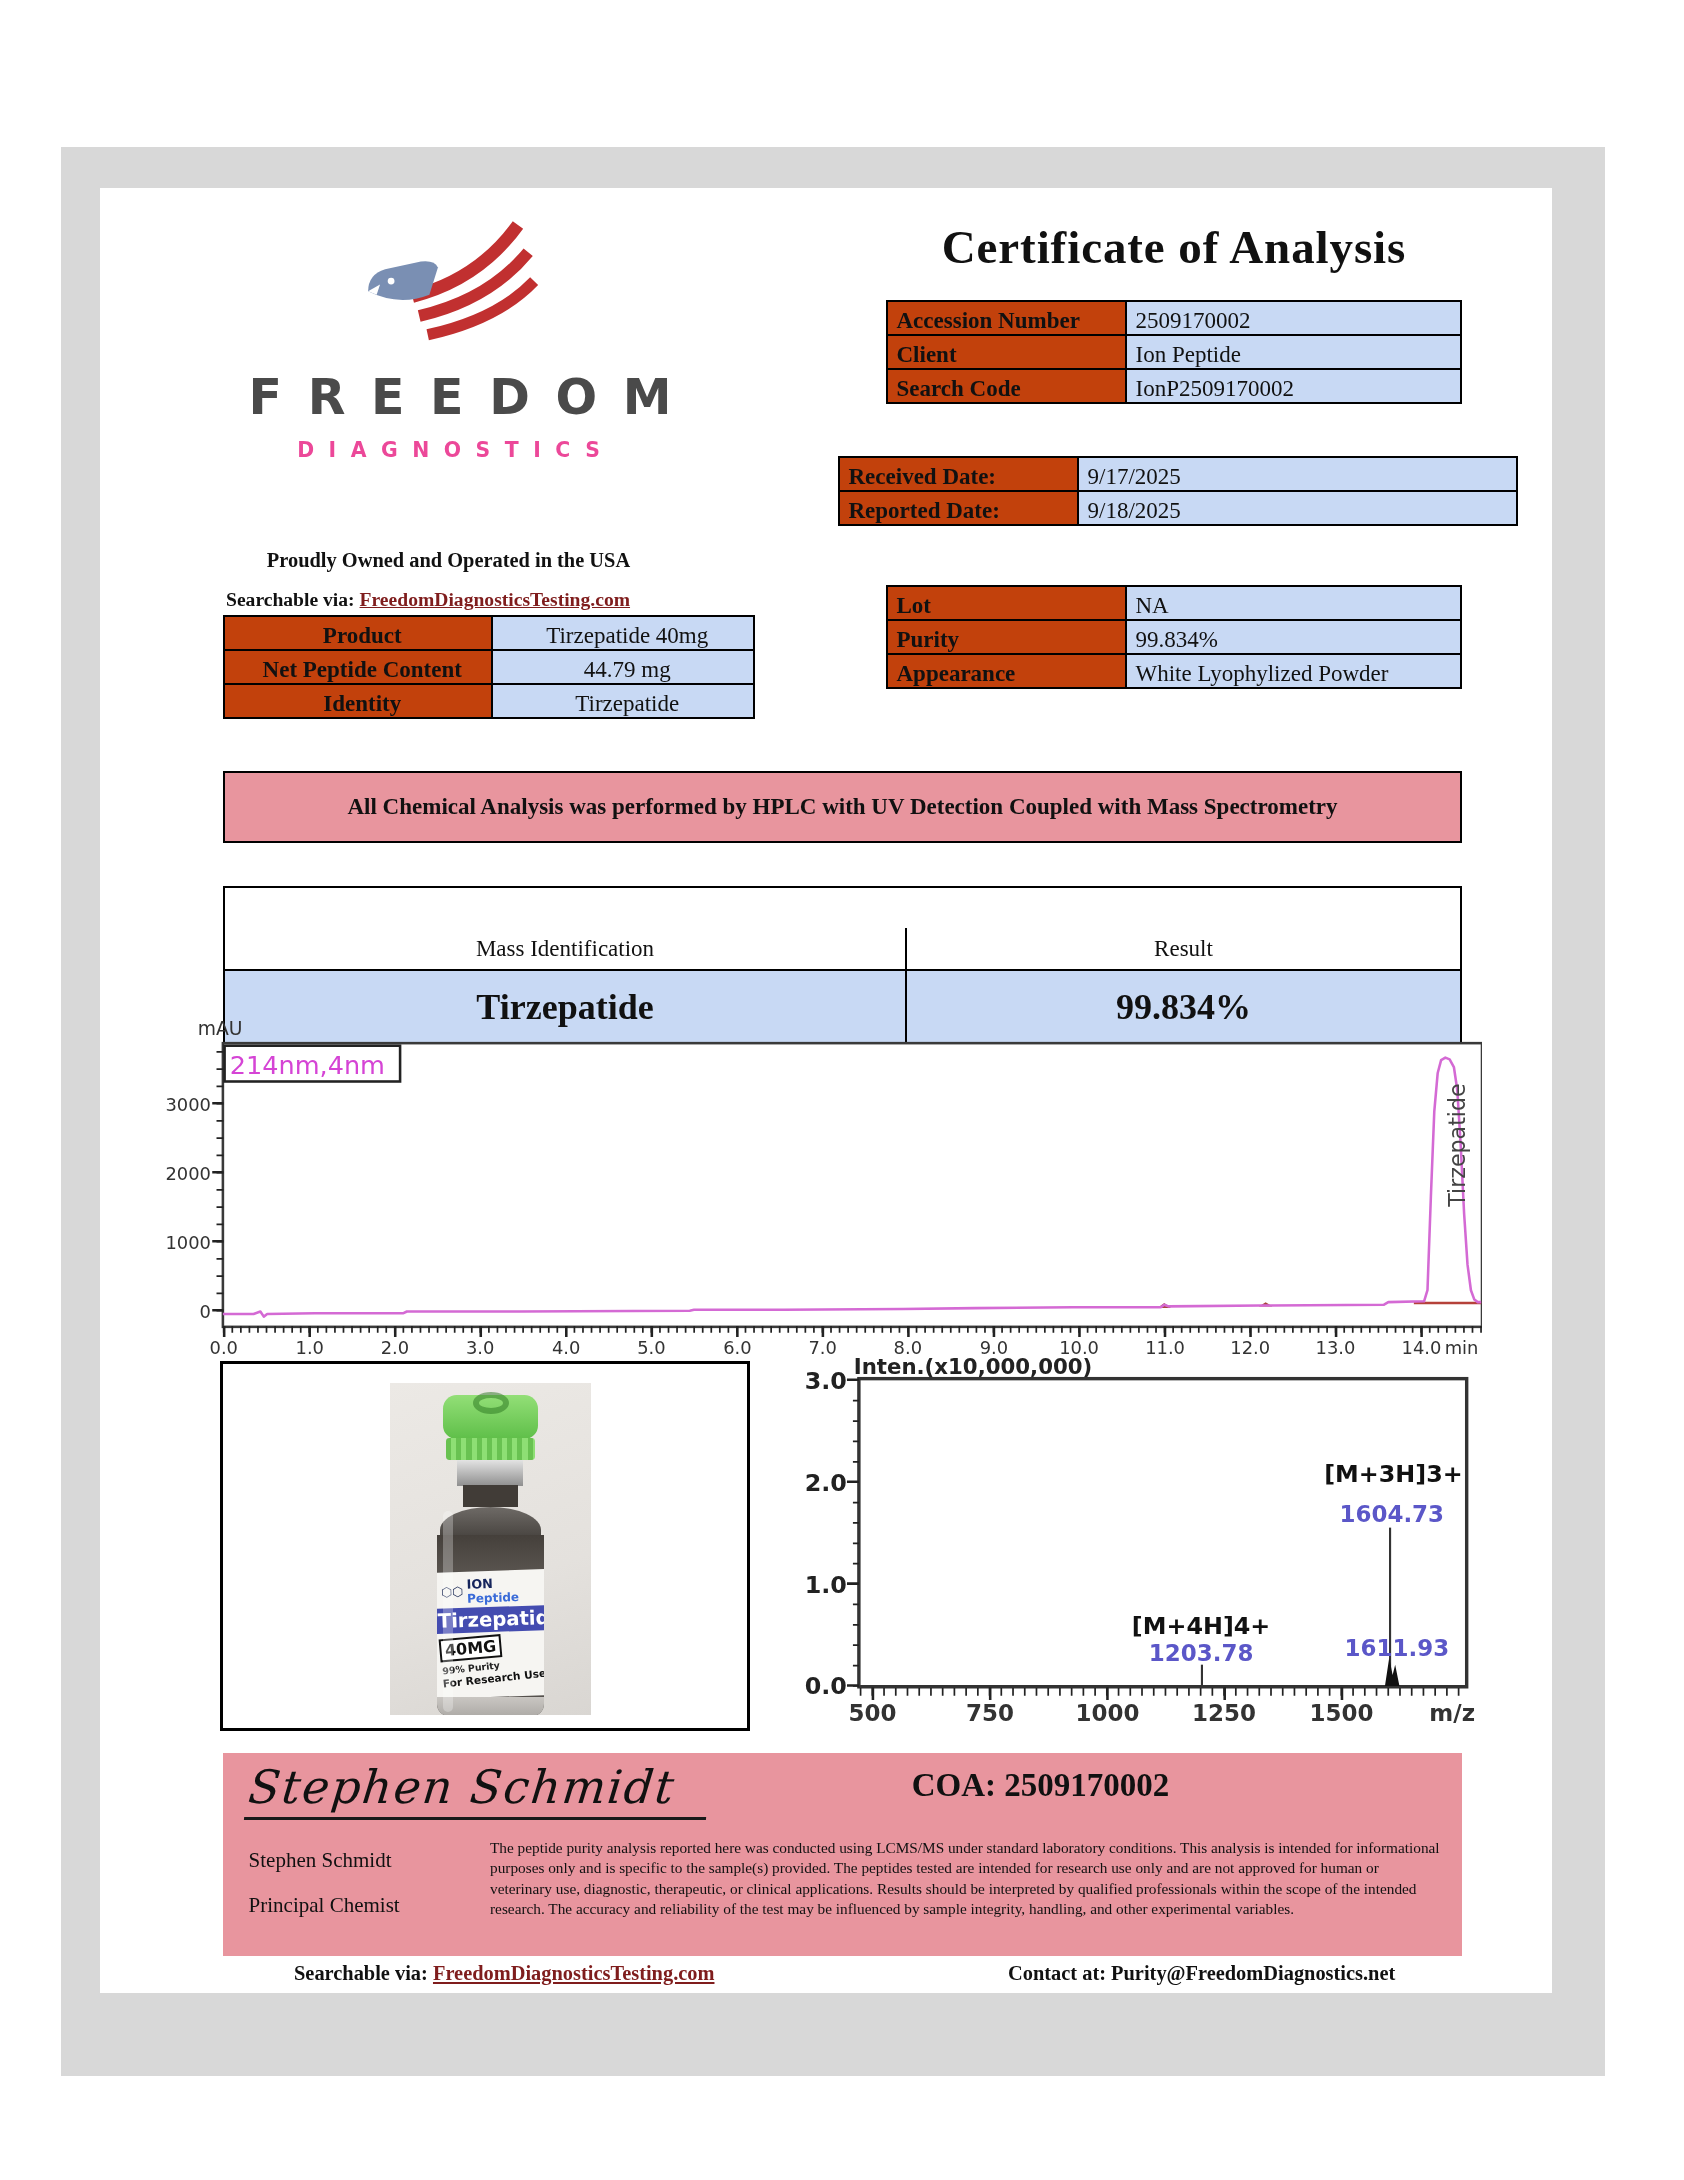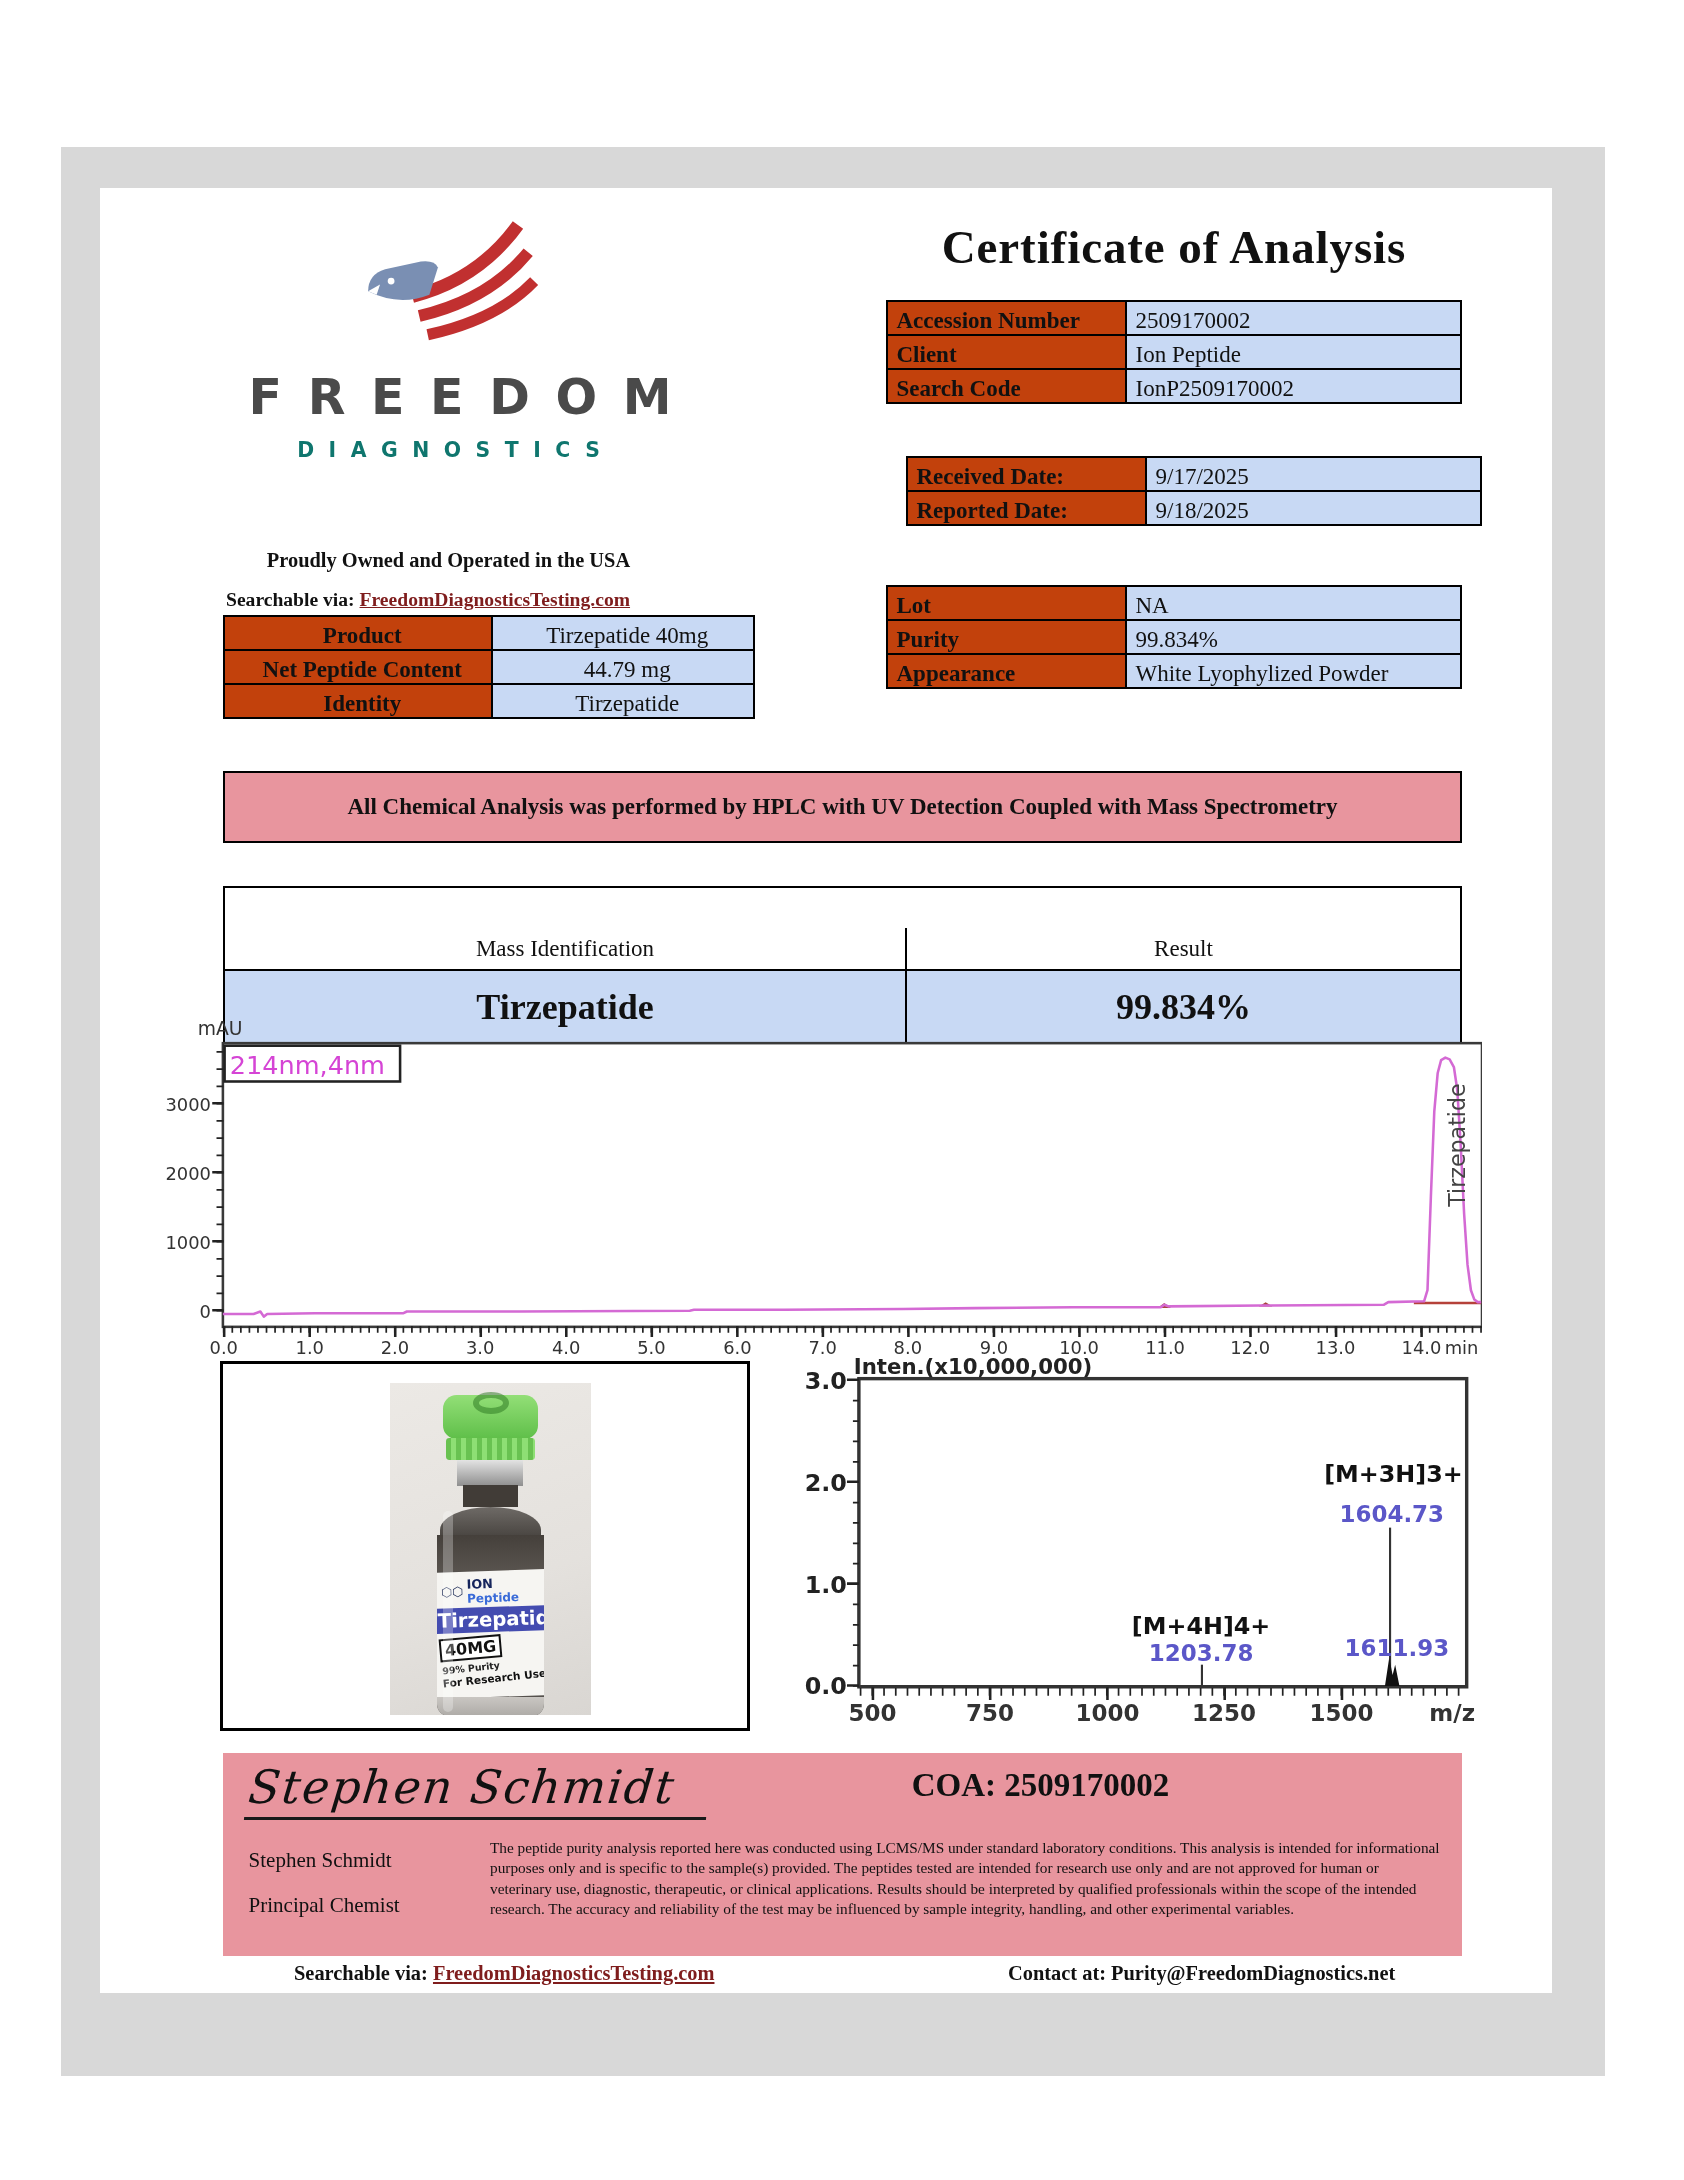--- a/index.html
+++ b/index.html
@@ -24,21 +24,21 @@
   }
   .logo-block { left:223px; top:213px; width:451px; text-align:center; }
   .logo-eagle { display:block; margin:0 auto; }
   .logo-word {
     font-family:"DejaVu Sans", sans-serif; font-weight:bold;
     font-size:49px; color:#4a4a4a; letter-spacing:25.6px; margin-top:6.8px;
     text-indent:25.6px;
   }
   .logo-sub {
     font-family:"DejaVu Sans", sans-serif; font-weight:bold;
-    font-size:20.4px; color:#0f766e; letter-spacing:14.5px; margin-top:12px;
+    font-size:20.4px; color:#ec4899; letter-spacing:14.5px; margin-top:12px;
     text-indent:14.5px;
   }
   .tagline { left:223px; top:549px; width:451px; text-align:center;
     font-size:20.4px; font-weight:bold; }
   .searchable { left:226px; top:589px; font-size:19.6px; font-weight:bold; }
   .link { color:#7f1d1d; text-decoration:underline; font-weight:bold; }
 
   
   .ctable { position:absolute; border:2.6px solid #000; background:#c8d9f4; }
   .ctable .row { display:flex; border-bottom:2.6px solid #000; }
@@ -176,21 +176,21 @@
   <div class="row">
     <div class="lbl" style="width:239px;">Client</div>
     <div class="val">Ion Peptide</div>
   </div>
   <div class="row">
     <div class="lbl" style="width:239px;">Search Code</div>
     <div class="val">IonP2509170002</div>
   </div>
 </div>
 
-<div class="ctable" style="left:906px; top:456px; width:576px;">
+<div class="ctable" style="left:838px; top:456px; width:680px;">
   <div class="row">
     <div class="lbl" style="width:239px;">Received Date:</div>
     <div class="val">9/17/2025</div>
   </div>
   <div class="row">
     <div class="lbl" style="width:239px;">Reported Date:</div>
     <div class="val">9/18/2025</div>
   </div>
 </div>
 

